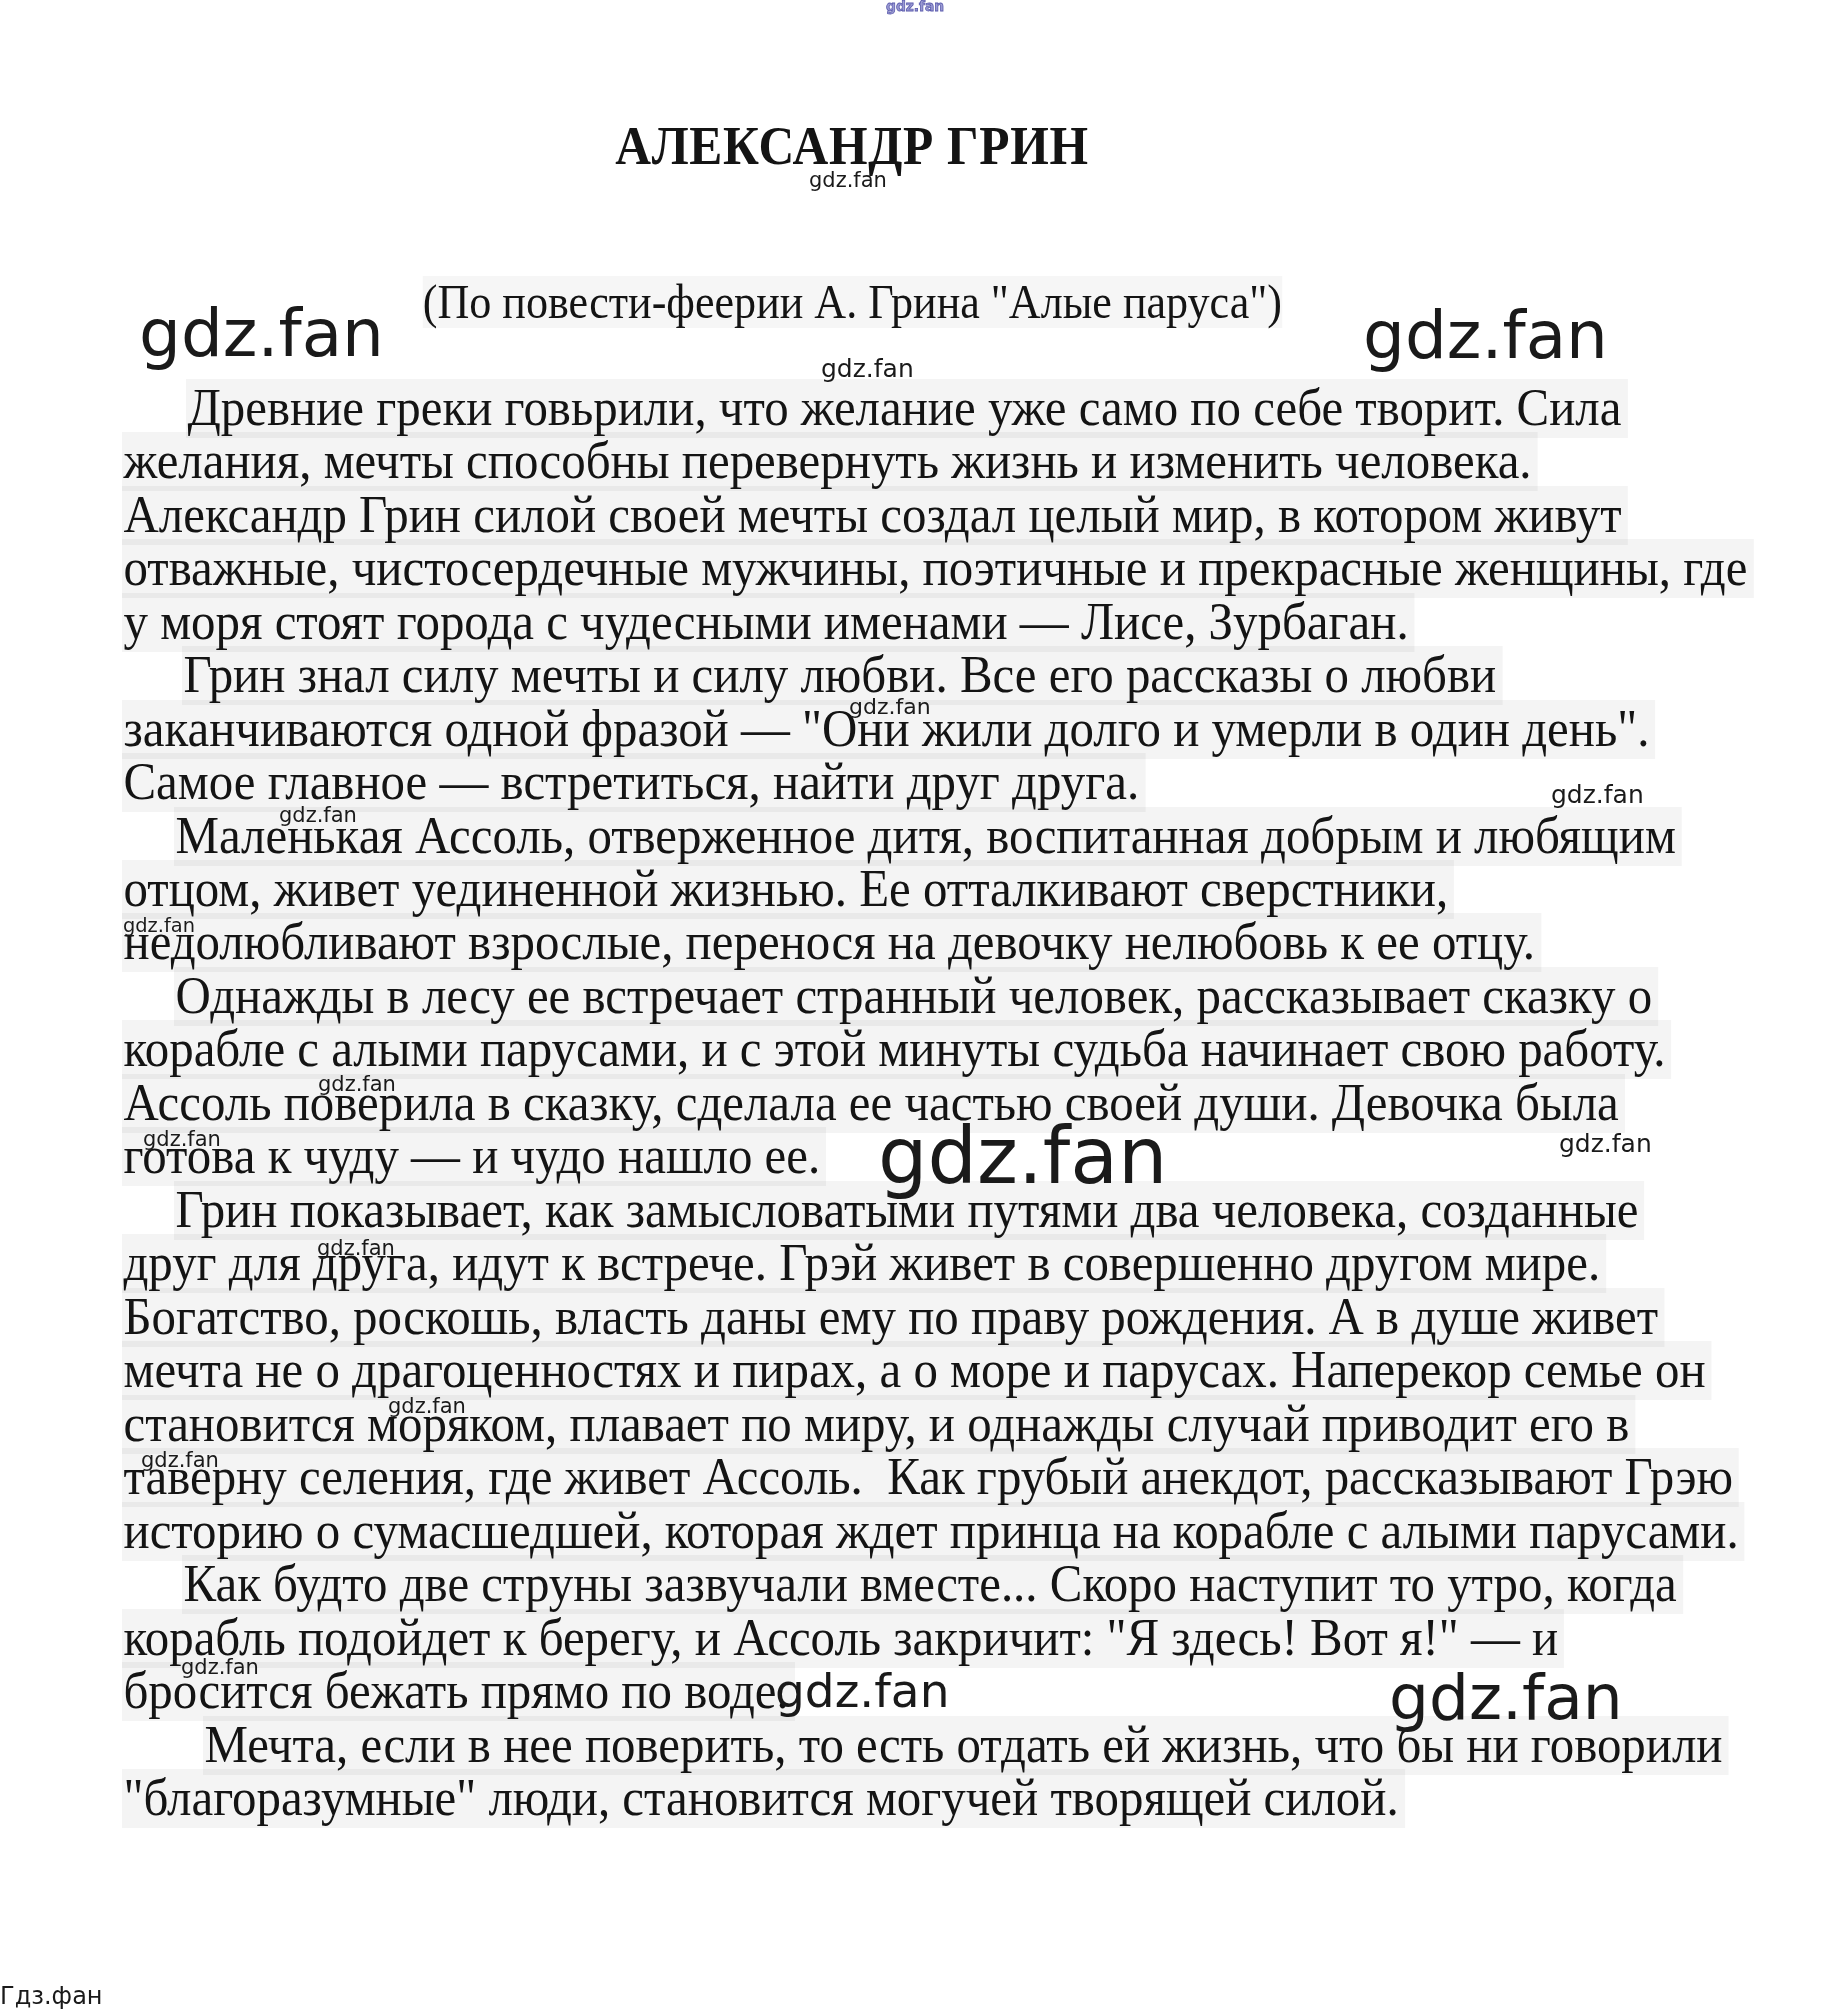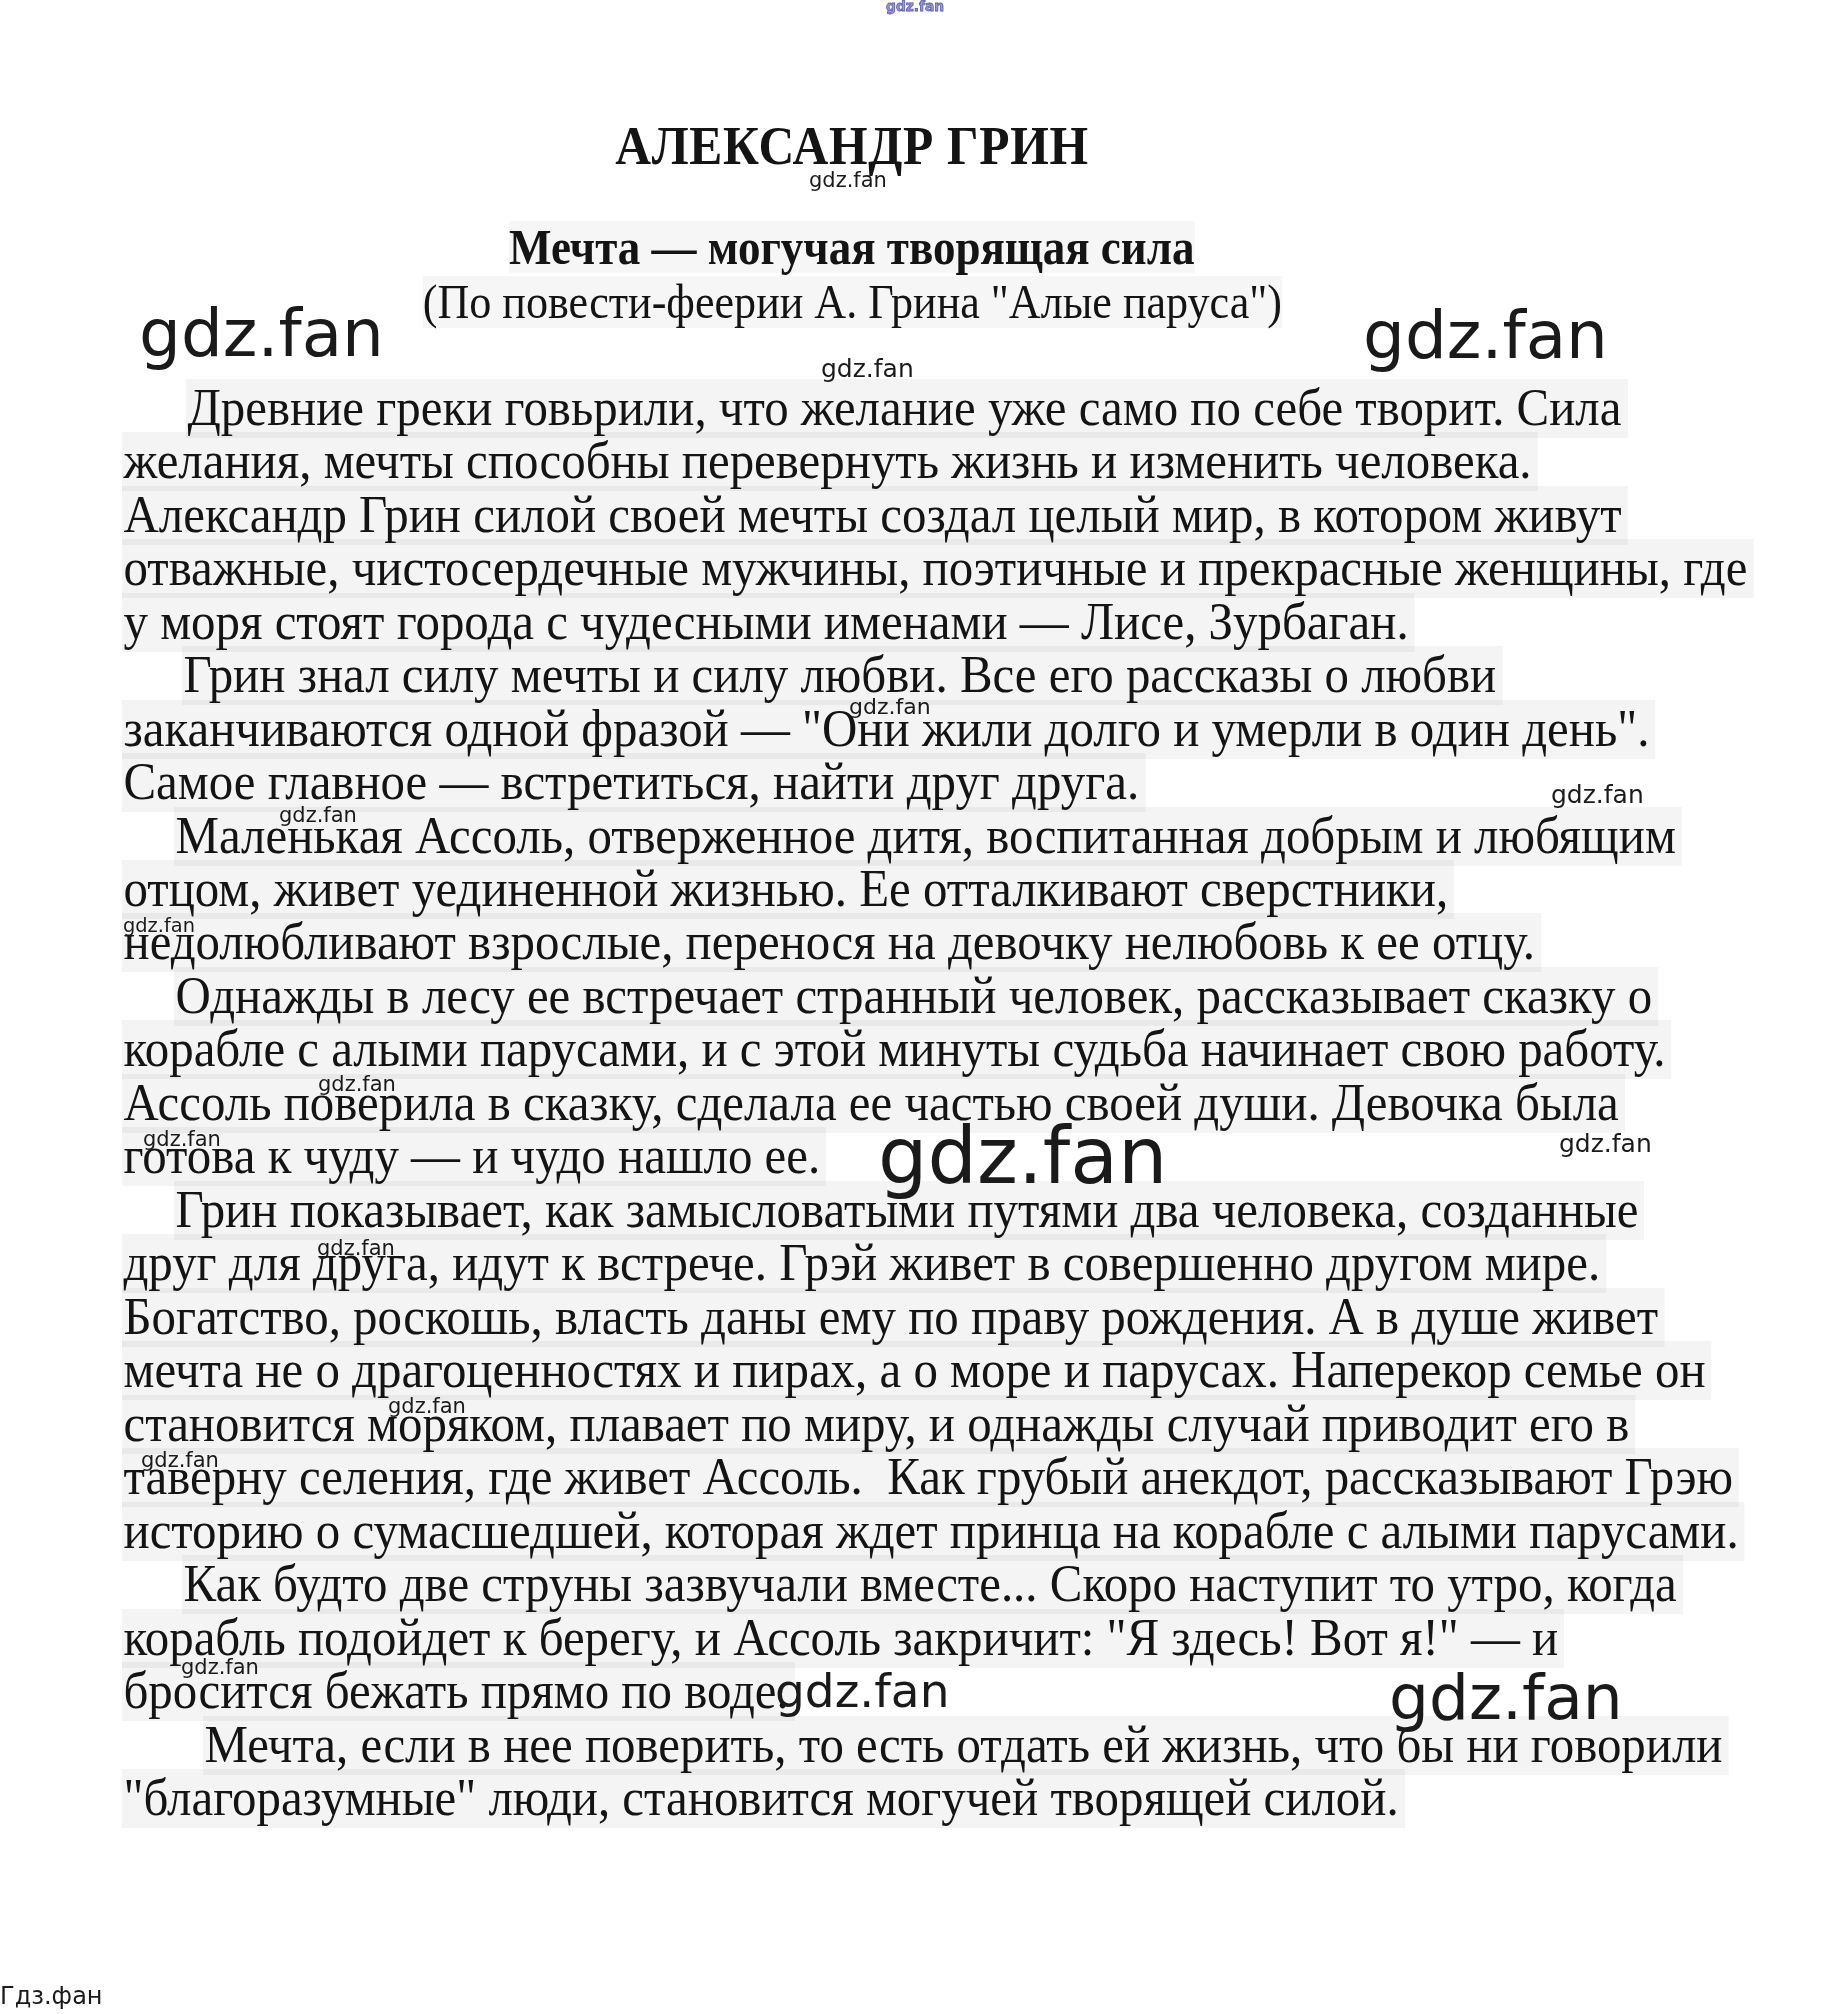--- a/index.html
+++ b/index.html
@@ -82,21 +82,20 @@
     top: 1982px;
   }
 </style>
 </head>
 <body>
 
 <div class="page">
 
   <div class="center-row doc-title"><span>АЛЕКСАНДР ГРИН</span></div>
 
-  <div class="center-row essay-title"><span>Мечта — могучая творящая сила</span></div>
 
   <div class="center-row essay-subtitle"><span>(По повести-феерии А. Грина "Алые паруса")</span></div>
 
   <div id="body-lines">
       <div class="body-line" style="top: 381px; left: 186px;"><span>Древние греки говьрили, что желание уже само по себе творит. Сила</span></div>
       <div class="body-line" style="top: 434px; left: 122px;"><span>желания, мечты способны перевернуть жизнь и изменить человека.</span></div>
       <div class="body-line" style="top: 488px; left: 122px;"><span>Александр Грин силой своей мечты создал целый мир, в котором живут</span></div>
       <div class="body-line" style="top: 541px; left: 122px;"><span>отважные, чистосердечные мужчины, поэтичные и прекрасные женщины, где</span></div>
       <div class="body-line" style="top: 595px; left: 122px;"><span>у моря стоят города с чудесными именами — Лисе, Зурбаган.</span></div>
       <div class="body-line" style="top: 648px; left: 182px;"><span>Грин знал силу мечты и силу любви. Все его рассказы о любви</span></div>

